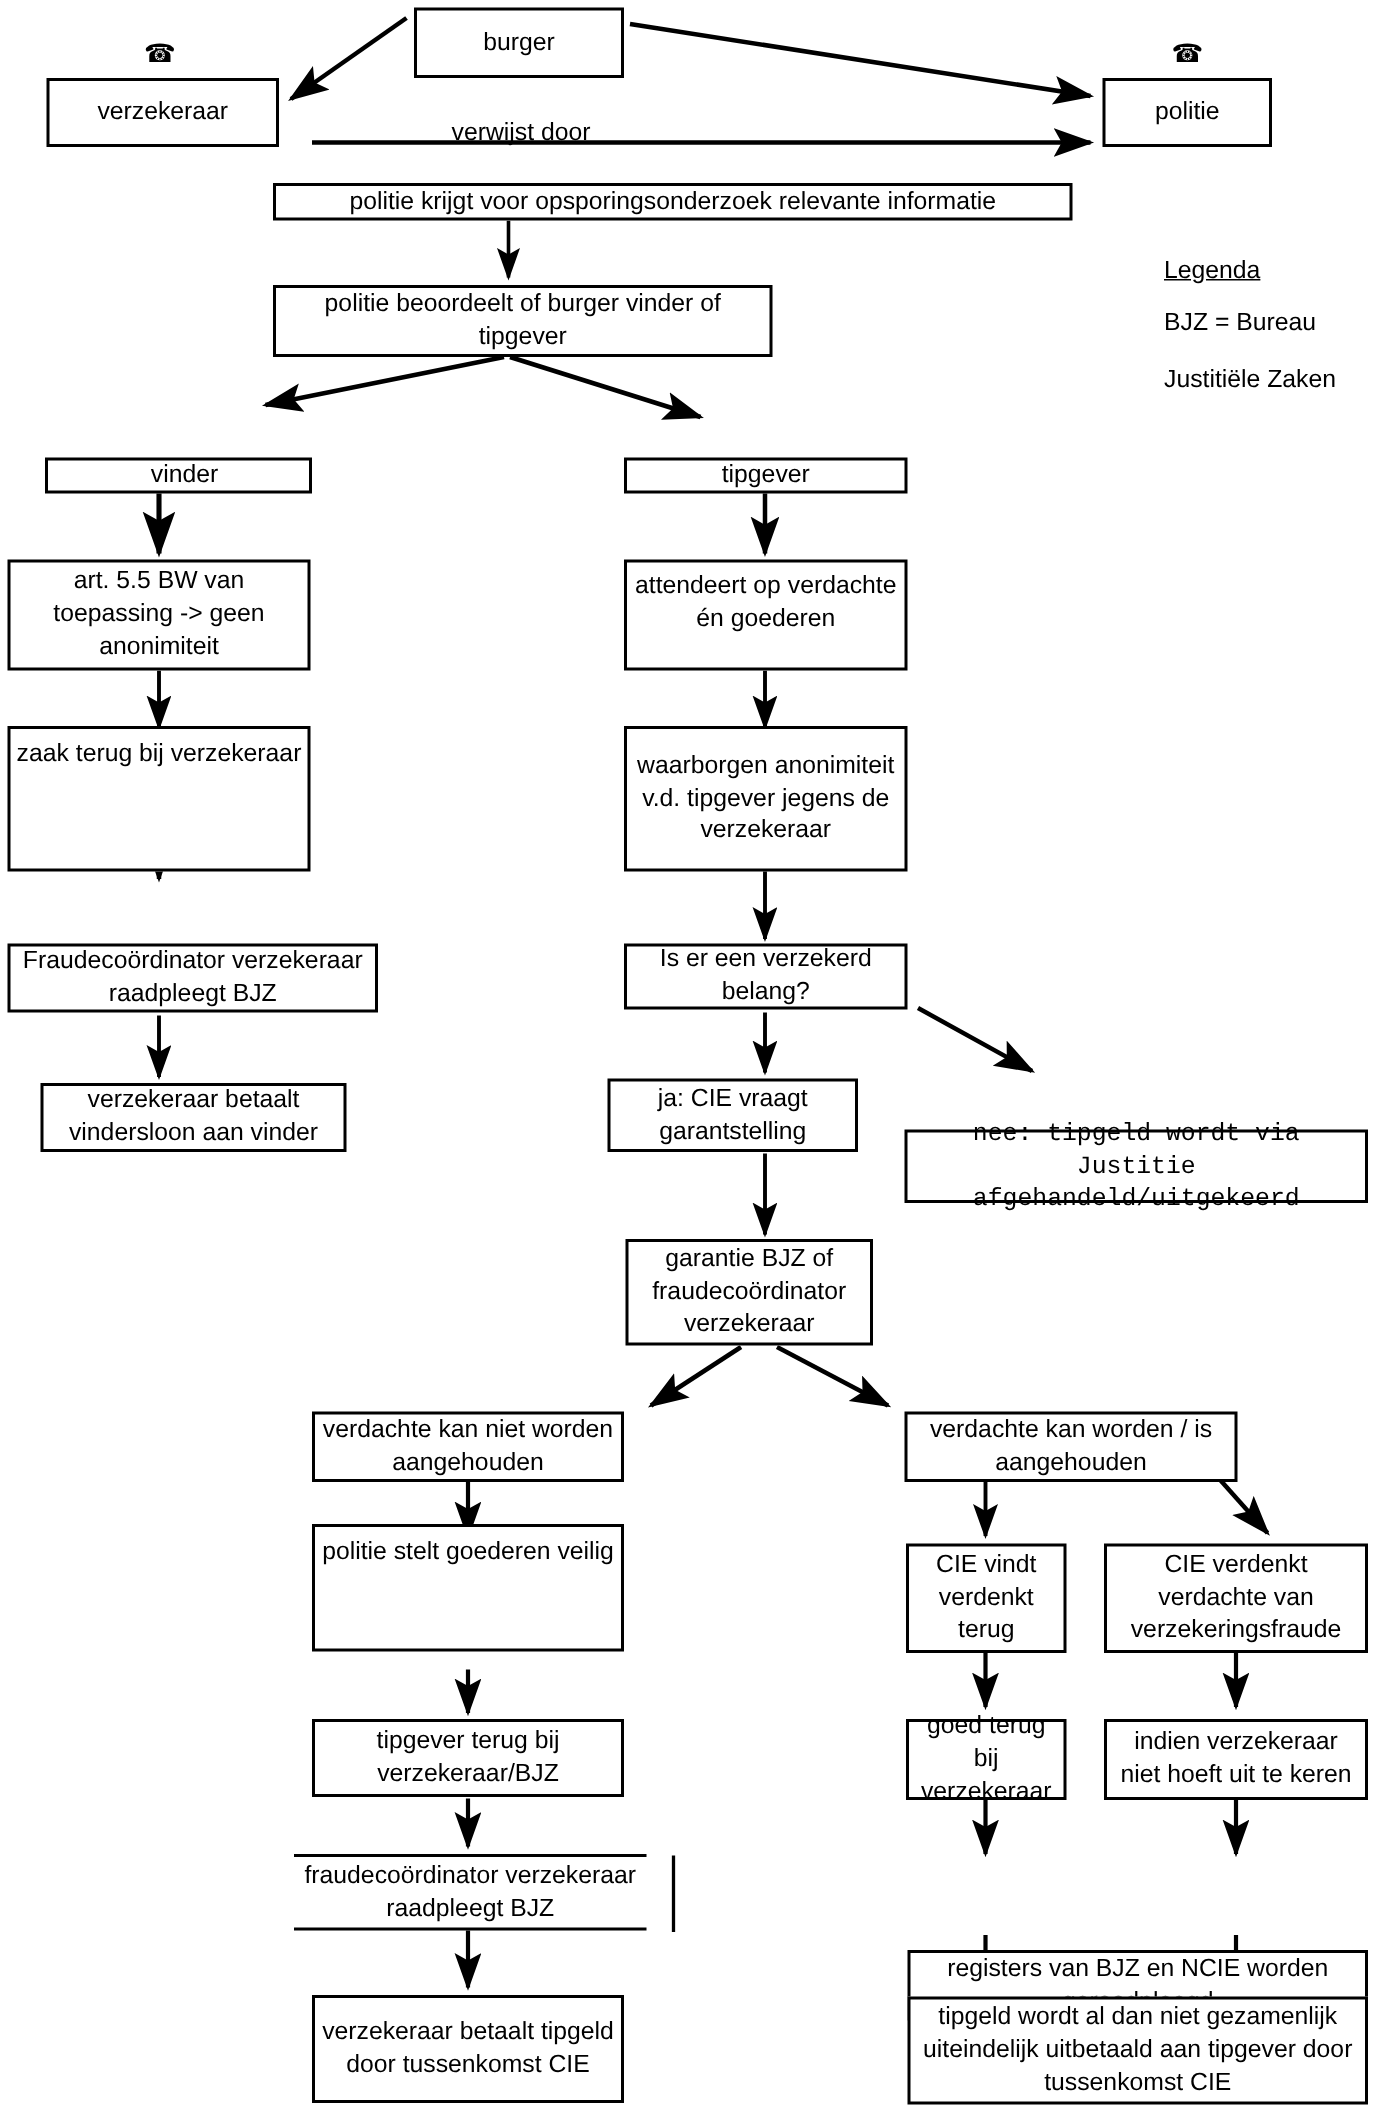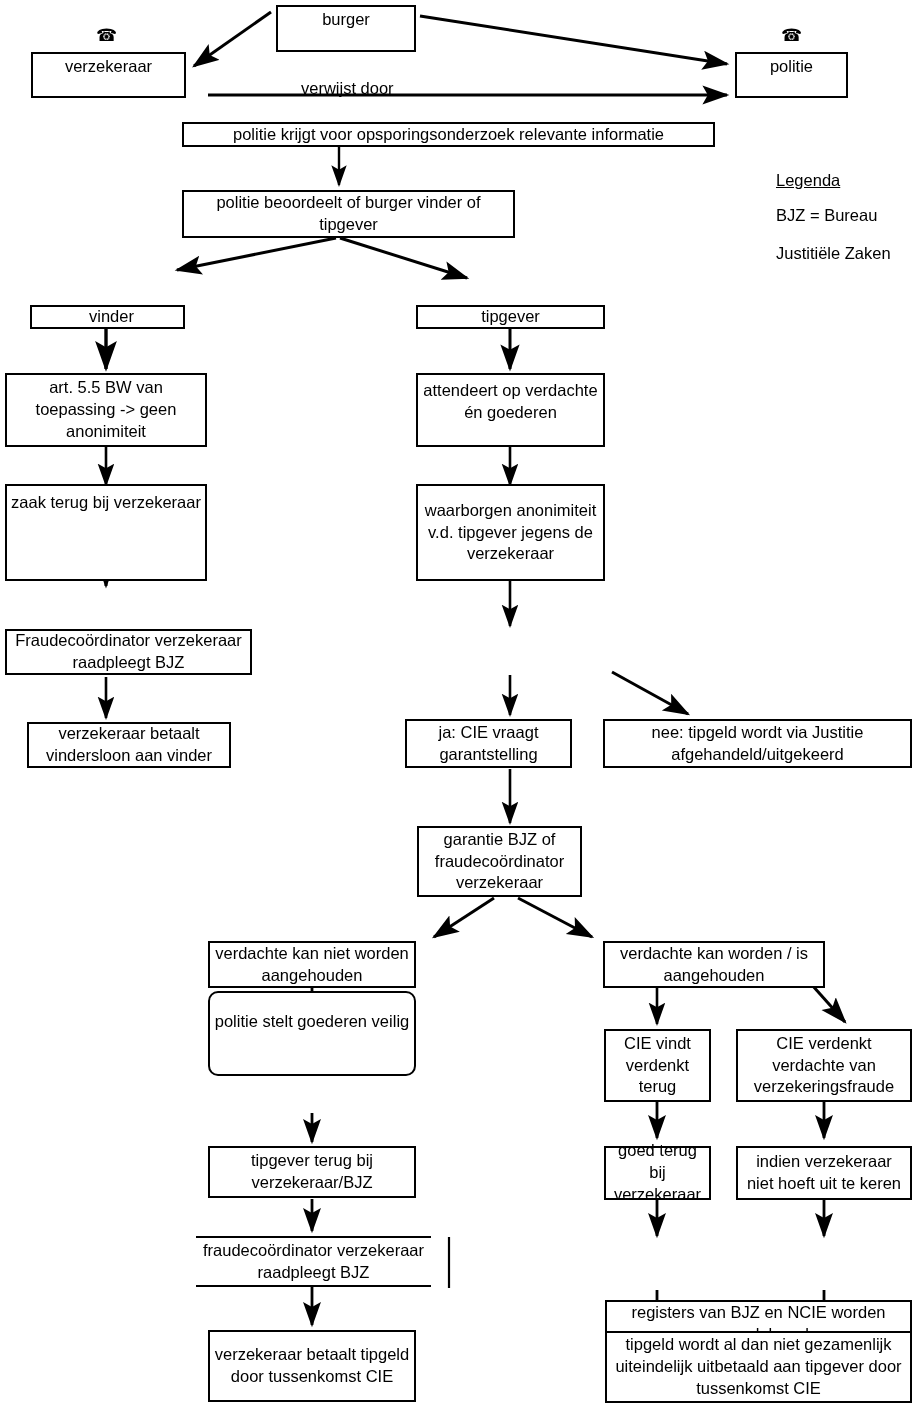--- a/index.html
+++ b/index.html
@@ -24,21 +24,21 @@
     display: flex;
     justify-content: center;
     font-size: 16.5px;
     line-height: 1.32;
     text-align: center;
     padding: 2px 4px;
   }
   .node > span { display: block; width: 100%; }
   .align-top    { align-items: flex-start; }
   .align-center { align-items: center; }
-  .align-bottom { align-items: flex-start; }
+  .align-bottom { align-items: center; }
 
   
   .node.open-sides {
     border-left: none;
     border-right: none;
   }
 
   .plain-text {
     position: absolute;
     font-size: 16.5px;
@@ -148,21 +148,21 @@
   <div class="plain-text" style="left:776px; top:243px;">Justitiële Zaken</div>
 
   <div class="node align-center" style="left:182px; top:122px; width:533px; height:25px;">
     <span>politie krijgt voor opsporingsonderzoek relevante informatie</span>
   </div>
 
   <div class="node align-center" style="left:182px; top:190px; width:333px; height:48px;">
     <span>politie beoordeelt of burger vinder of tipgever</span>
   </div>
 
-  <div class="node align-center" style="left:30px; top:305px; width:155px; height:24px;padding-left:12px;">
+  <div class="node align-center" style="left:30px; top:305px; width:178px; height:24px;padding-left:12px;">
     <span>vinder</span>
   </div>
 
   <div class="node align-center" style="left:416px; top:305px; width:189px; height:24px;">
     <span>tipgever</span>
   </div>
 
   <div class="node align-center" style="left:5px; top:373px; width:202px; height:74px;">
     <span>art. 5.5 BW van toepassing -&gt; geen anonimiteit</span>
   </div>
@@ -180,38 +180,41 @@
   </div>
 
   <div class="node align-top" style="left:416px; top:373px; width:189px; height:74px; padding-top:5px;">
     <span>attendeert op verdachte én goederen</span>
   </div>
 
   <div class="node align-center" style="left:416px; top:484px; width:189px; height:97px;">
     <span>waarborgen anonimiteit v.d. tipgever jegens de verzekeraar</span>
   </div>
 
+  <div class="node align-center" style="left:416px; top:629px; width:189px; height:44px;">
+    <span>Is er een verzekerd belang?</span>
+  </div>
 
   <div class="node align-center" style="left:405px; top:719px; width:167px; height:49px;">
     <span>ja: CIE vraagt garantstelling</span>
   </div>
 
-  <div class="node align-center" style="left:603px; top:719px; width:309px; height:49px;">
+  <div class="node align-center" style="left:603px; top:753px; width:309px; height:49px;font-family:Liberation Mono, monospace;">
     <span>nee: tipgeld wordt via Justitie afgehandeld/uitgekeerd</span>
   </div>
 
   <div class="node align-center" style="left:417px; top:826px; width:165px; height:71px;">
     <span>garantie BJZ of fraudecoördinator verzekeraar</span>
   </div>
 
   <div class="node align-center" style="left:208px; top:941px; width:208px; height:47px;">
     <span>verdachte kan niet worden aangehouden</span>
   </div>
 
-  <div class="node align-top" style="left:208px; top:991px; width:208px; height:85px; padding-top:18px;border-radius:10px;">
+  <div class="node align-top" style="left:208px; top:1016px; width:208px; height:85px; padding-top:6px;">
     <span>politie stelt goederen veilig</span>
   </div>
 
   <div class="node align-center" style="left:208px; top:1146px; width:208px; height:52px;">
     <span>tipgever terug bij verzekeraar/BJZ</span>
   </div>
 
   <div class="node open-sides align-center" style="left:196px; top:1236px; width:235px; height:51px;">
     <span>fraudecoördinator verzekeraar raadpleegt BJZ</span>
   </div>

